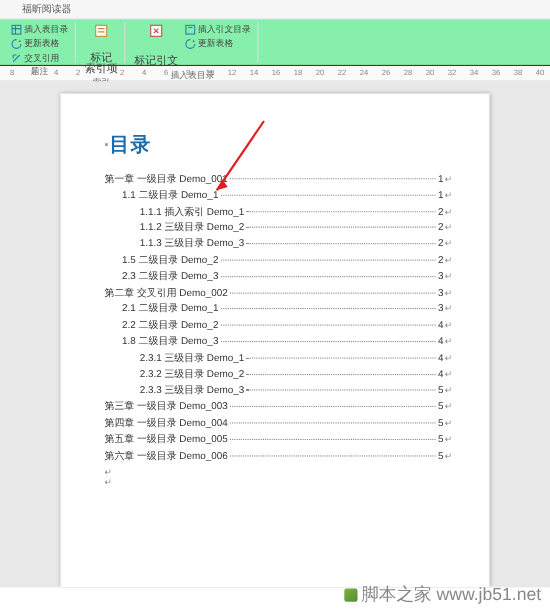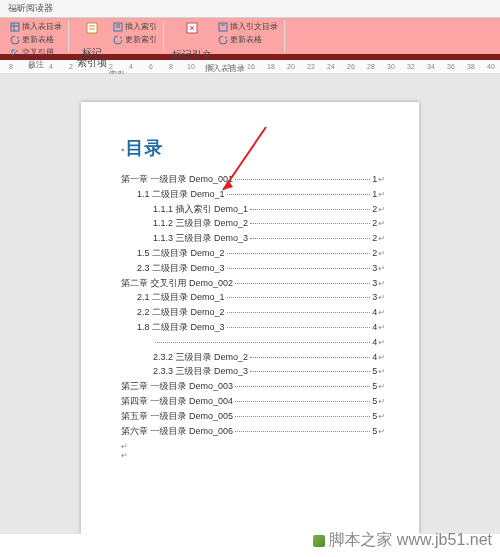--- a/index.html
+++ b/index.html
@@ -1,31 +1,31 @@
 <!DOCTYPE html>
 <html><head>
 <meta charset="utf-8">
 <style>
 *{box-sizing:border-box;margin:0;padding:0}
 body{font-family:"Microsoft YaHei",SimSun,Arial,sans-serif;font-size:10px;background:#fff;width:500px;height:557px;overflow:hidden;position:relative}
-.title-bar{height:18px;border-bottom:1px solid #d0d0d0;padding:2px 8px;font-size:9px;color:#555;background:#f7f7f7}
-.ribbon{height:42px;background:#fca5a5;border-bottom:6px solid #7f1d1d;display:flex;padding:2px 4px;gap:2px}
+.title-bar{height:18px;border-bottom:1px solid #d0d0d0;padding:2px 20px;font-size:9px;color:#555;background:#f7f7f7}
+.ribbon{height:42px;background:#86efac;border-bottom:1px solid #7f1d1d;display:flex;padding:2px 4px;gap:2px}
 .rgroup{display:flex;flex-direction:column;align-items:center;border-right:1px solid #dcdcdc;padding:0 4px}
 .rgroup-body{display:flex;gap:2px;flex:1;align-items:flex-start}
 .rgroup-label{font-size:8px;color:#666;margin-top:auto;padding-bottom:1px}
 .rbtn{display:flex;flex-direction:column;align-items:center;gap:13px;padding:1px 2px;cursor:pointer;font-size:10px;color:#444;white-space:nowrap}
 .rcol{display:flex;flex-direction:column;gap:0}
 .rcol .rline{display:flex;align-items:center;gap:2px;font-size:8px;color:#444;padding:0 2px;cursor:pointer;height:13px}
 .ricon{width:14px;height:14px;display:inline-block}
 .ricon-sm{width:10px;height:10px;display:inline-block}
 .ruler-area{height:14px;background:#fafafa;border-bottom:1px solid #e0e0e0;display:flex;align-items:center;padding:0 6px;overflow:hidden}
 .ruler{display:flex;gap:0;font-size:7px;color:#888}
 .ruler span{width:10px;text-align:center}
 .doc-area{height:460px;background:#e8e8e8;display:flex;justify-content:center;overflow:hidden;position:relative}
-.page{width:338px;background:#fff;margin-top:28px;box-shadow:0 0 4px rgba(0,0,0,.3);padding:34px 34px 20px 40px;position:relative}
+.page{width:390px;background:#fff;margin-top:11px;box-shadow:0 0 4px rgba(0,0,0,.3);padding:34px 34px 20px 40px;position:relative}
 .doc-title{color:#1e6ba8;font-size:18px;font-weight:bold;margin-bottom:12px;letter-spacing:1px}
 .toc-line{display:flex;align-items:baseline;font-size:9px;color:#333;line-height:1.6;white-space:nowrap}
 .toc-label{flex:0 0 auto}
 .dots{flex:1;border-bottom:1px dotted #888;margin:0 2px;position:relative;top:-2px;min-width:10px}
 .toc-page{flex:0 0 auto;color:#333}
 .mark{color:#888;font-size:8px;margin-left:1px}
 .ind1{padding-left:0}
 .ind2{padding-left:16px}
 .ind3{padding-left:32px}
 .arrow{position:absolute;left:130px;top:20px;pointer-events:none}
@@ -74,37 +74,20 @@
     <div class="rgroup-body">
       <div class="rbtn">
         <span class="ricon"><svg viewBox="0 0 14 14">
               <rect x="2" y="2" width="10" height="10" fill="#fff" stroke="#c09030"></rect>
               <line x1="4" y1="5" x2="10" y2="5" stroke="#c09030"></line>
               <line x1="4" y1="8" x2="10" y2="8" stroke="#c09030"></line>
             </svg></span>
         <span style="white-space:pre;text-align:center;line-height:1">标记
 索引项</span>
       </div>
-      <div class="rcol">
-        <div class="rline">
-            <span class="ricon-sm"><svg viewBox="0 0 10 10">
-                <rect x="1" y="1" width="8" height="8" fill="none" stroke="#2a7ab0"></rect>
-                <line x1="3" y1="3" x2="7" y2="3" stroke="#2a7ab0"></line>
-                <line x1="3" y1="5" x2="7" y2="5" stroke="#2a7ab0"></line>
-              </svg></span>
-            <span>插入索引</span>
-          </div>
-        <div class="rline">
-            <span class="ricon-sm"><svg viewBox="0 0 10 10">
-                <path d="M5 1a4 4 0 1 0 4 4" fill="none" stroke="#2a7ab0"></path>
-                <path d="M8 1l1 2-2 .5z" fill="#2a7ab0"></path>
-              </svg></span>
-            <span>更新索引</span>
-          </div>
-      </div>
     </div>
     <div class="rgroup-label">索引</div>
   </div>
 
   <div class="rgroup">
     <div class="rgroup-body">
       <div class="rbtn">
         <span class="ricon"><svg viewBox="0 0 14 14">
               <rect x="2" y="2" width="10" height="10" fill="#fff" stroke="#c05050"></rect>
               <path d="M5 5l4 4M9 5l-4 4" stroke="#c05050"></path>
@@ -255,20 +238,21 @@
           <span class="toc-page">4</span>
           <span class="mark">↵</span>
         </div>
         <div class="toc-line ind2">
           <span class="toc-label">1.8 二级目录 Demo_3</span>
           <span class="dots"></span>
           <span class="toc-page">4</span>
           <span class="mark">↵</span>
         </div>
         <div class="toc-line ind3">
+          <span class="toc-label">2.3.1 三级目录 Demo_1</span>
           <span class="dots"></span>
           <span class="toc-page">4</span>
           <span class="mark">↵</span>
         </div>
         <div class="toc-line ind3">
           <span class="toc-label">2.3.2 三级目录 Demo_2</span>
           <span class="dots"></span>
           <span class="toc-page">4</span>
           <span class="mark">↵</span>
         </div>

